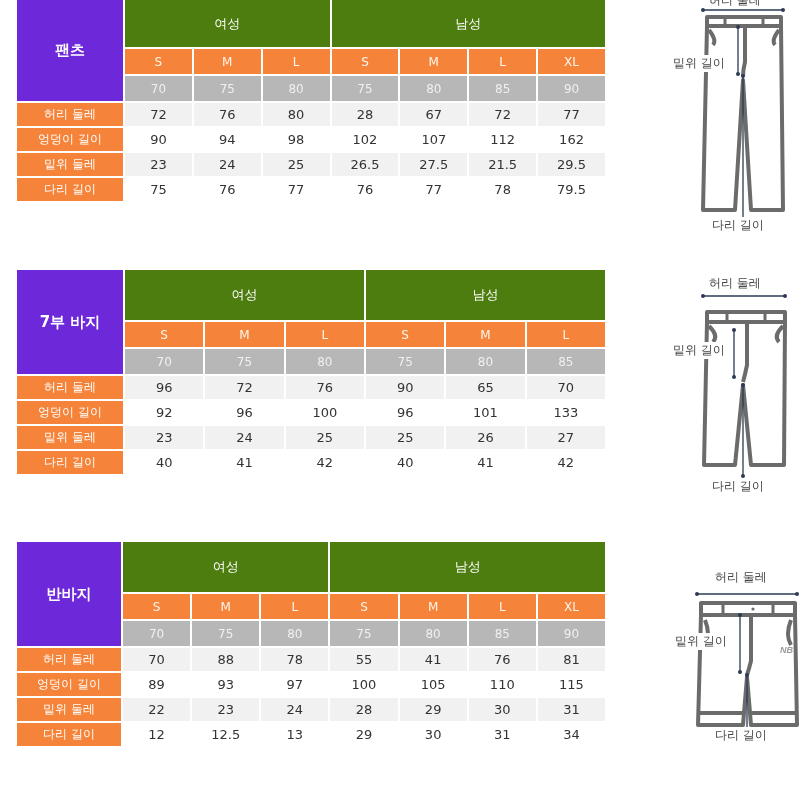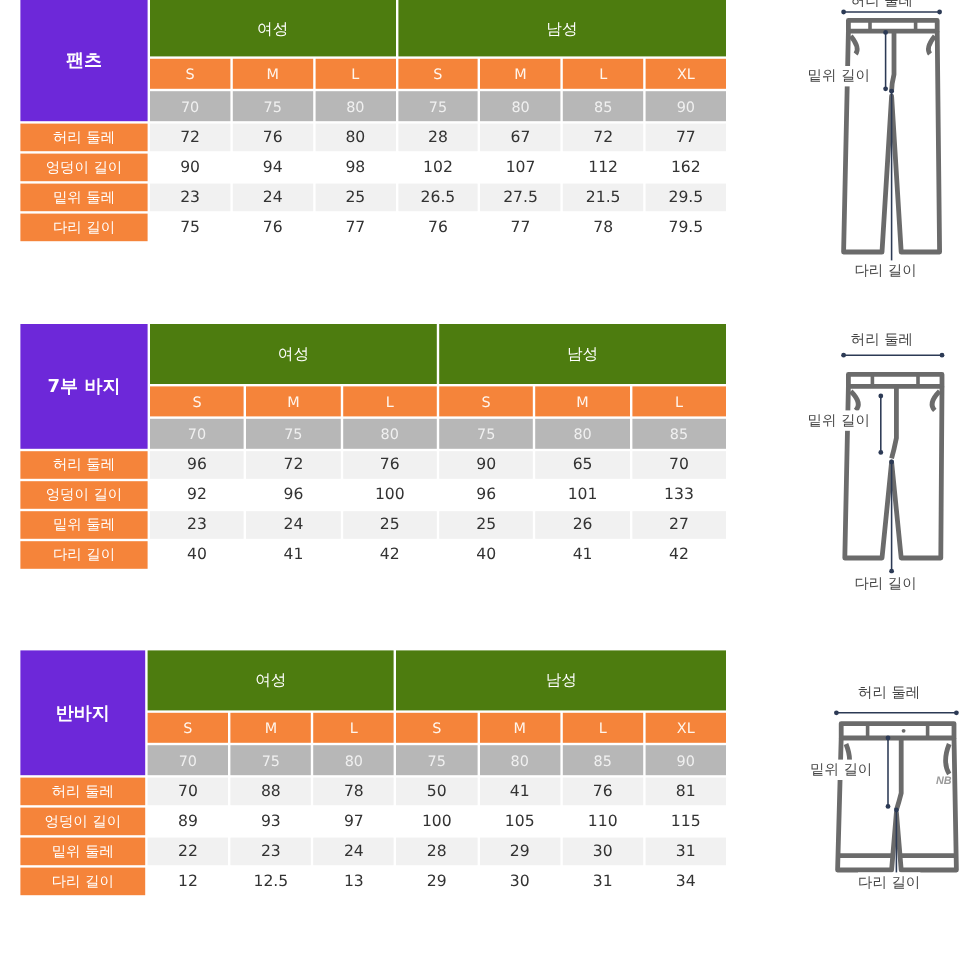--- a/index.html
+++ b/index.html
@@ -204,21 +204,21 @@
     <td class="waist-cell">75</td>
     <td class="waist-cell">80</td>
     <td class="waist-cell">85</td>
     <td class="waist-cell">90</td>
   </tr>
   <tr class="row-odd">
     <td class="label-cell">허리 둘레</td>
     <td class="val-cell">70</td>
     <td class="val-cell">88</td>
     <td class="val-cell">78</td>
-    <td class="val-cell">50</td>
+    <td class="val-cell">55</td>
     <td class="val-cell">41</td>
     <td class="val-cell">76</td>
     <td class="val-cell">81</td>
   </tr>
   <tr class="row-even">
     <td class="label-cell">엉덩이 길이</td>
     <td class="val-cell">89</td>
     <td class="val-cell">93</td>
     <td class="val-cell">97</td>
     <td class="val-cell">100</td>

